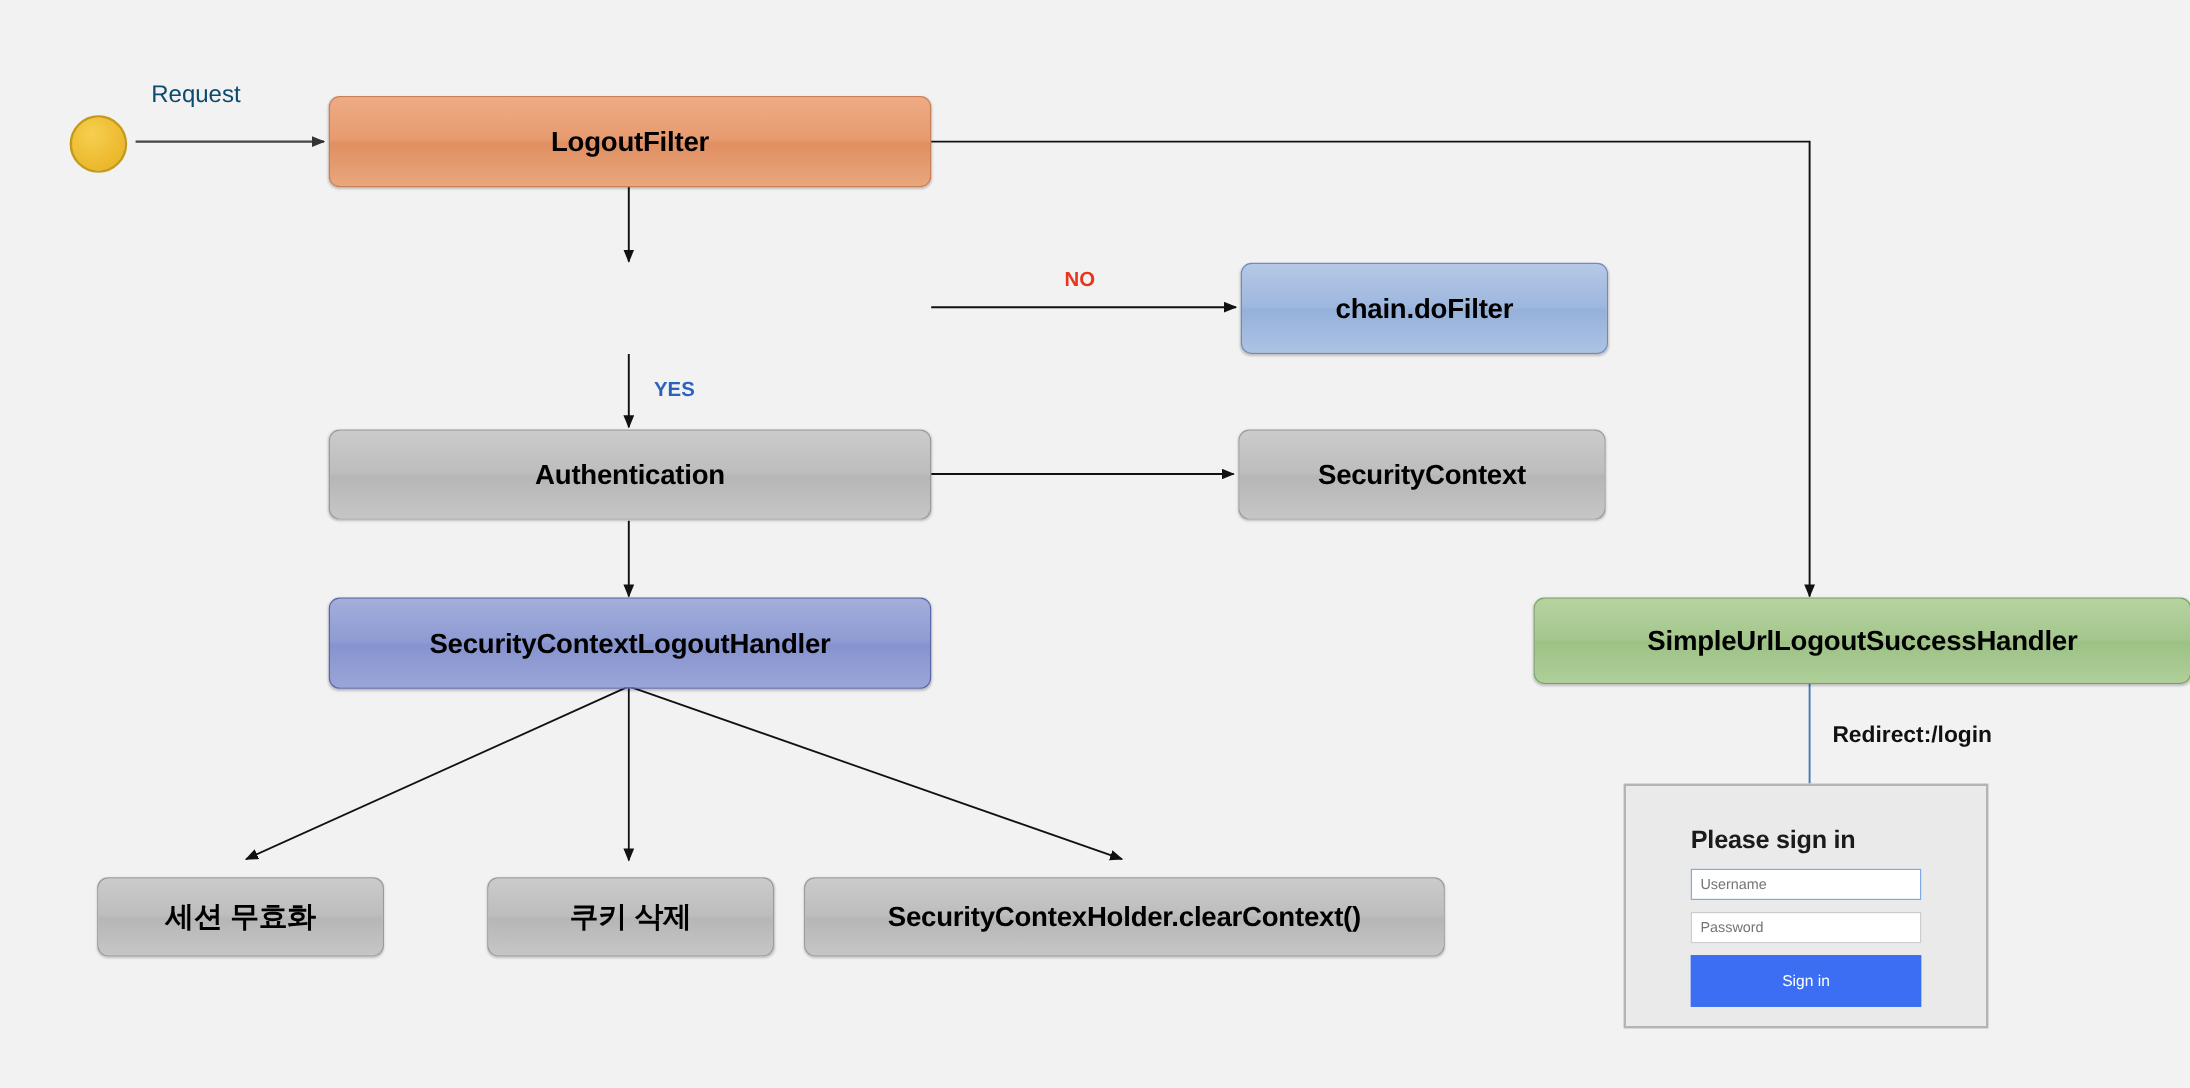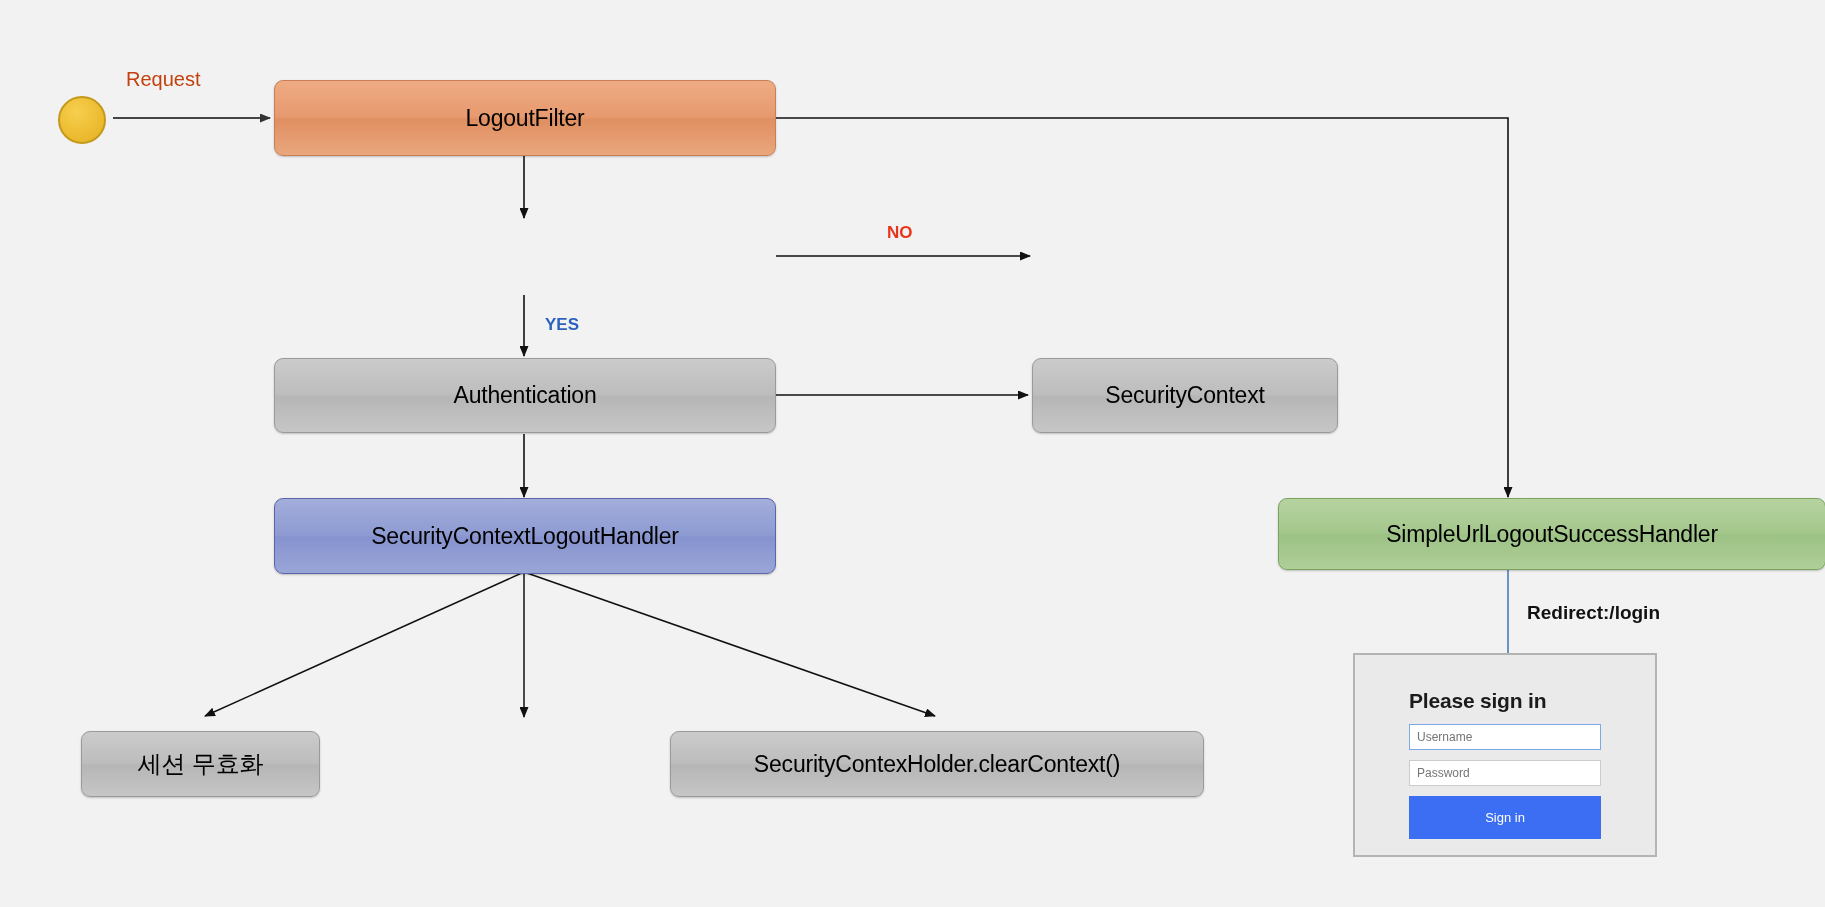--- a/index.html
+++ b/index.html
@@ -20,21 +20,21 @@
     left: 0; top: 0;
     width: 1825px; height: 907px;
     pointer-events: none;
   }
   .node {
     position: absolute;
     display: flex;
     align-items: center;
     justify-content: center;
     border-radius: 9px;
-    font-weight: normal;
+    font-weight: bold;
     color: #000;
     text-align: center;
     letter-spacing: -0.2px;
     z-index: 2;
   }
   .node-orange {
     background: linear-gradient(180deg, #eeab84 0%, #e79a6f 48%, #e08f61 52%, #e9a77d 100%);
     border: 1px solid #c87f55;
     box-shadow: 0 1px 2px rgba(0,0,0,0.22);
   }
@@ -68,21 +68,21 @@
   .edge-label {
     position: absolute;
     font-size: 17px;
     font-weight: bold;
     z-index: 3;
     white-space: nowrap;
   }
   .label-plain {
     font-weight: normal;
     font-size: 20px;
-    color: #c2410c;
+    color: #0c4a6e;
   }
   .label-no  { color: #e8361c; font-size: 17px; }
   .label-yes { color: #2c62bf; font-size: 17px; }
   .label-redirect { color: #111; font-size: 19px; }
 
   
   #login-panel {
     position: absolute;
     background: #eaeaea;
     border: 2px solid #b4b4b4;
@@ -158,29 +158,31 @@
     <line x1="524" y1="572" x2="935" y2="716" stroke="#111" stroke-width="1.5" marker-end="url(#ah)"></line>
 
     <line x1="1508" y1="570" x2="1508" y2="653" stroke="#4a7ab5" stroke-width="1.6"></line>
   </svg>
 
   <div class="start-circle" style="left:58px; top:96px; width:48px; height:48px;"></div>
 
   <div class="node node-orange" style="left:274px; top:80px; width:502px; height:76px; font-size:23px;">LogoutFilter</div>
 
 
+  <div class="node node-blue" style="left:1034px; top:219px; width:306px; height:76px; font-size:23px;">chain.doFilter</div>
 
   <div class="node node-gray" style="left:274px; top:358px; width:502px; height:75px; font-size:23px;">Authentication</div>
 
   <div class="node node-gray" style="left:1032px; top:358px; width:306px; height:75px; font-size:23px;">SecurityContext</div>
 
   <div class="node node-indigo" style="left:274px; top:498px; width:502px; height:76px; font-size:23px;">SecurityContextLogoutHandler</div>
 
   <div class="node node-gray" style="left:81px; top:731px; width:239px; height:66px; font-size:24px;">세션 무효화</div>
 
+  <div class="node node-gray" style="left:406px; top:731px; width:239px; height:66px; font-size:24px;">쿠키 삭제</div>
 
   <div class="node node-gray" style="left:670px; top:731px; width:534px; height:66px; font-size:23px;">SecurityContexHolder.clearContext()</div>
 
   <div class="node node-green" style="left:1278px; top:498px; width:548px; height:72px; font-size:23px;">SimpleUrlLogoutSuccessHandler</div>
 
   <div class="edge-label label-plain" style="left:126px; top:68px;">Request</div>
 
   <div class="edge-label label-no" style="left:887px; top:223px;">NO</div>
 
   <div class="edge-label label-yes" style="left:545px; top:315px;">YES</div>

